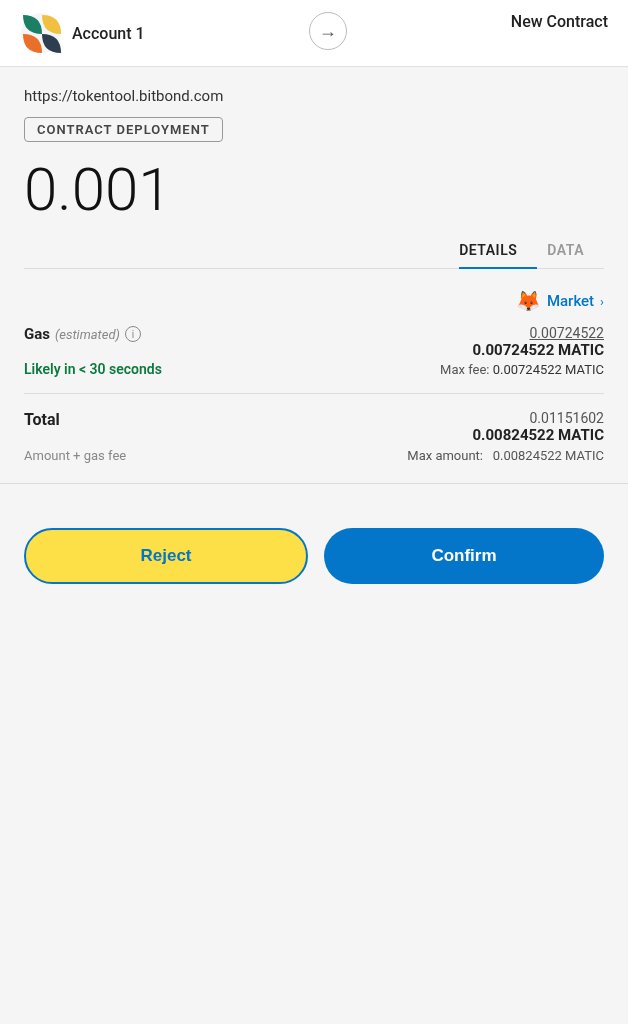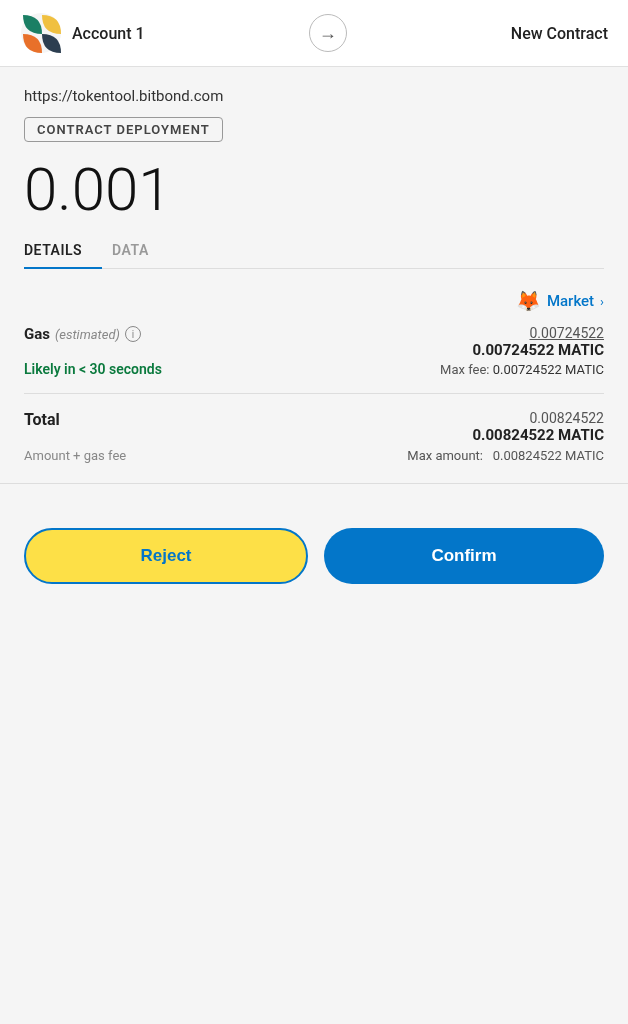--- a/index.html
+++ b/index.html
@@ -7,21 +7,21 @@
       font-family: -apple-system, BlinkMacSystemFont, 'Segoe UI', Roboto, sans-serif;
       background: #f5f5f5;
       width: 628px;
       min-height: 1024px;
       overflow-x: hidden;
     }
 
     
     .header {
       display: flex;
-      align-items: center;
+      align-items: flex-start;
       justify-content: space-between;
       background: #fff;
       padding: 12px 20px;
       border-bottom: 1px solid #e0e0e0;
     }
     .header-left {
       display: flex;
       align-items: center;
       gap: 10px;
     }
@@ -78,20 +78,21 @@
       color: #111;
       margin-bottom: 12px;
       line-height: 1;
     }
 
     
     .tabs {
       display: flex;
       border-bottom: 1px solid #ddd;
       margin-bottom: 0;
+      justify-content: flex-end;
     }
     .tab {
       padding: 10px 20px 10px 0;
       font-size: 14px;
       font-weight: 600;
       color: #999;
       cursor: pointer;
       letter-spacing: 0.5px;
       position: relative;
     }
@@ -382,21 +383,21 @@
         </span>
       </div>
     </div>
 
     <div class="divider"></div>
 
     <div class="total-section">
       <div class="total-row">
         <span class="total-label">Total</span>
         <div class="total-value-group">
-          <span class="total-value-small">0.00824522</span>
+          <span class="total-value-small">0.01151602</span>
           <span class="total-value-large">0.00824522 MATIC</span>
         </div>
       </div>
 
       <div class="total-sub-row">
         <span class="amount-gas-label">Amount + gas fee</span>
         <span class="max-amount-text">
           <span>Max amount:</span>
           &nbsp;
           <span>0.00824522 MATIC</span>

